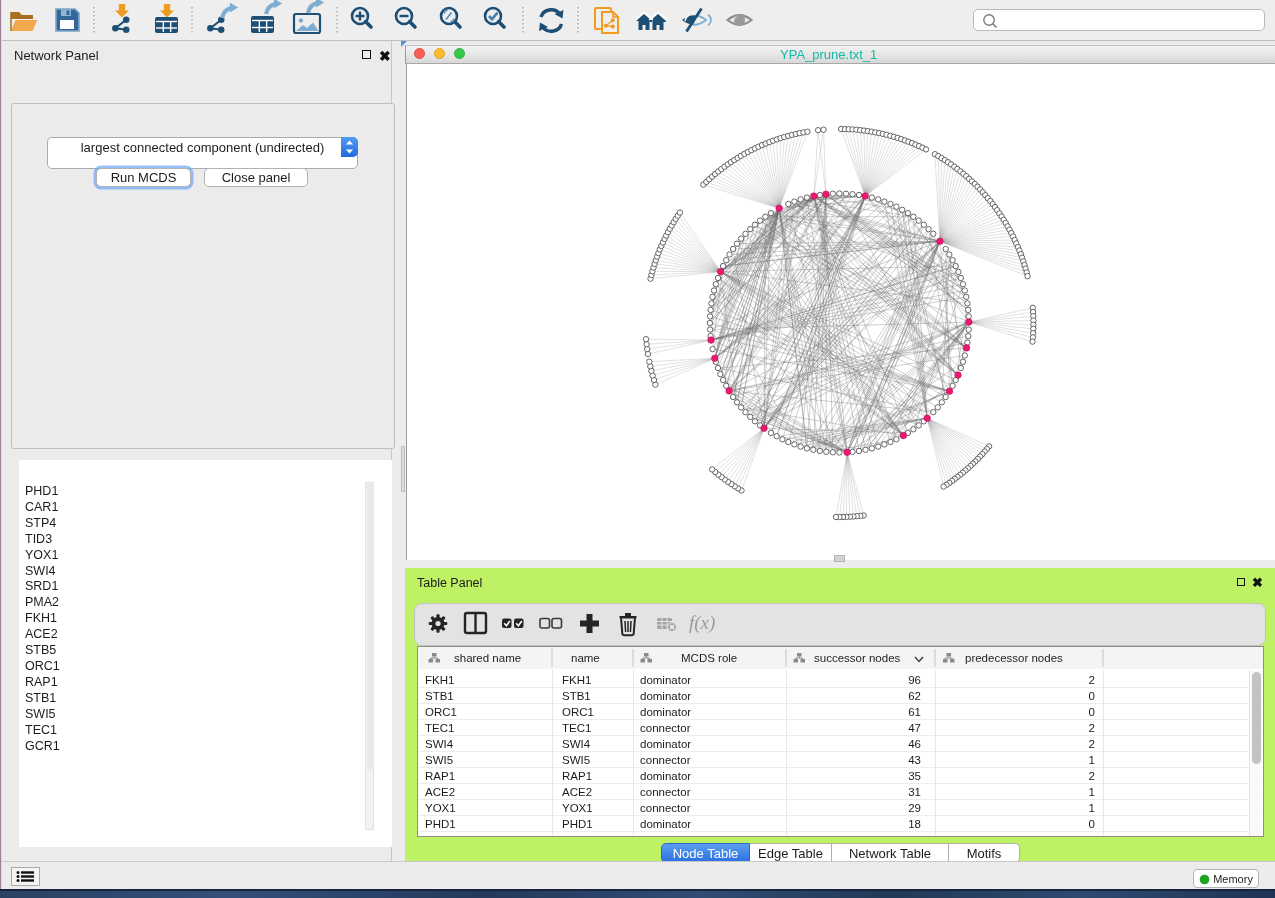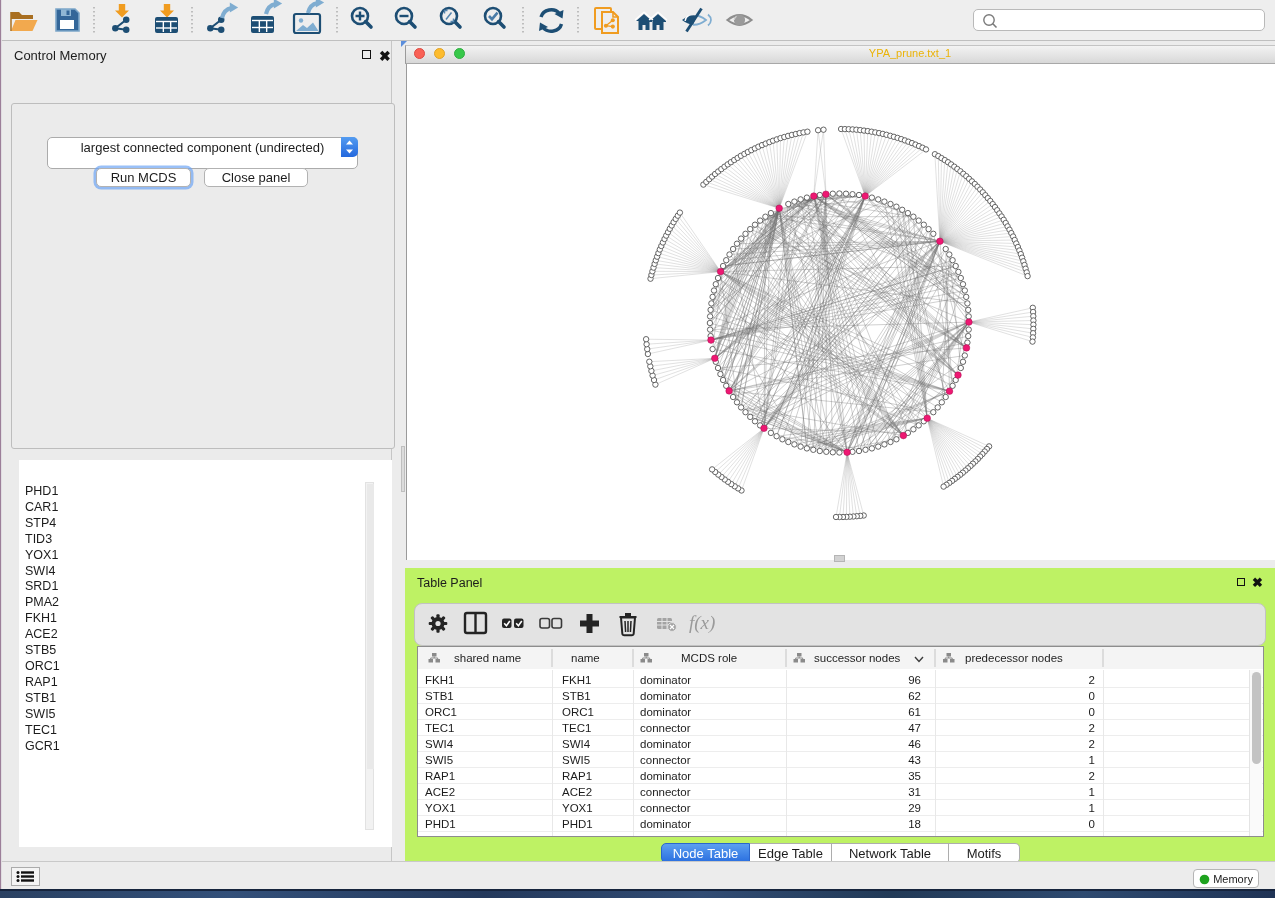--- a/index.html
+++ b/index.html
@@ -27,21 +27,21 @@
 #closebtn{left:203px;top:127px;width:104px}
 #mcdsbox{position:absolute;left:18px;top:419px;width:373px;height:387px;background:#fff}
 #fset{position:absolute;left:4px;top:14px;width:354px;height:357px;border:1px solid #a9a9a9}
 #legend{position:absolute;left:4px;top:-8px;background:#fff;padding:0 3px;font-size:12.5px;white-space:nowrap}
 #mlist{position:absolute;left:6px;top:24px;font-size:12.5px;line-height:15.9px}
 #mscroll{position:absolute;left:346px;top:22px;width:9px;height:348px;background:#f2f2f2;border:1px solid #e2e2e2}
 #mthumb{position:absolute;left:1px;top:1px;width:7px;height:285px;background:#e9e9e9}
 
 #netbar{left:405px;top:45px;width:870px;height:19px;background:linear-gradient(#f3f3f3,#d8d8d8);border-top:1px solid #c4c4c4;border-bottom:1px solid #a8a8a8;border-left:1px solid #9a9a9a}
 .light{position:absolute;top:48px;width:11px;height:11px;border-radius:50%}
-#nettitle{position:absolute;left:780px;top:47px;width:260px;text-align:center;font-size:11px;color:#eab308}
+#nettitle{position:absolute;left:780px;top:47px;width:260px;text-align:left;font-size:13px;color:#14b8a6}
 #netcanvas{left:406px;top:64px;width:869px;height:496px;overflow:hidden;background:#fff;border-left:1px solid #9a9a9a}
 #vgrip{left:401px;top:446px;width:4px;height:46px;background:#dcdcdc;border:1px solid #bfbfbf}
 #hgrip{left:834px;top:555px;width:11px;height:7px;background:#d2d2d2;border:1px solid #b5b5b5}
 
 #tpanel{left:405px;top:568px;width:870px;height:300px;background:#bef264}
 #tp-title{position:absolute;left:12px;top:8px;font-size:12.5px}
 #ttoolbar{position:absolute;left:9px;top:35px;width:852px;height:43px;background:#e3e3e3;border:1px solid #c2c2c2;border-radius:8px}
 #ttable{position:absolute;left:12px;top:78px;width:847px;height:191px;background:#fff;border:1px solid #8d8d8d}
 #thead{position:absolute;left:0;top:0;width:845px;height:22px;background:#f6f6f6;border-bottom:1px solid #c9c9c9;font-size:11.5px}
 .vline{position:absolute;top:23px;height:166px;border-left:1px solid #e8e8e8}
@@ -149,21 +149,21 @@
       <path d="M708 14.5 q3 2.5 3 5.5 q0 3-3 5.5" fill="none" stroke="#7fadd1" stroke-width="1.7"></path>
       <line x1="701.5" y1="8.5" x2="686.5" y2="31.5" stroke="#1d4e74" stroke-width="2.8"></line>
       <path d="M727.5 20 Q 739.5 10.5, 751.5 20 Q 739.5 29.5, 727.5 20 Z" fill="none" stroke="#8d8d8d" stroke-width="2.2"></path>
       <circle cx="739.5" cy="20" r="5.6" fill="#9a9a9a"></circle>
       <path d="M736.5 16.2 q-2 1.4 -2.4 3.8" stroke="#cfcfcf" stroke-width="1.3" fill="none"></path>
     </svg><div id="search"><svg width="24" height="20" style="margin:1px 0 0 6px">
         <circle cx="9" cy="9" r="5.2" fill="none" stroke="#7a7a7a" stroke-width="1.4"></circle>
         <line x1="12.8" y1="12.8" x2="16.5" y2="16.5" stroke="#7a7a7a" stroke-width="1.6"></line>
       </svg></div></div>
 <div class="abs" id="cpanel">
-  <div id="cp-title">Control Memory</div>
+  <div id="cp-title">Network Panel</div>
   <div class="winbtns" style="left:361px;top:9px;width:9px;height:9px;border:1.5px solid #111"></div>
   <div class="winbtns" style="left:378px;top:7px;font-size:14px;font-weight:bold">✖</div>
   <div id="tabpane"></div>
   <div id="dropdown">largest connected component (undirected)<div id="dropbtn"><svg width="17" height="20">
           <path d="M8.5 3.5 l3.5 4 h-7 z" fill="#fff"></path>
           <path d="M8.5 16.5 l3.5-4 h-7 z" fill="#fff"></path>
         </svg></div></div>
   <div class="btn" id="runbtn">Run MCDS</div>
   <div class="btn" id="closebtn">Close panel</div>
   <div id="mcdsbox">

